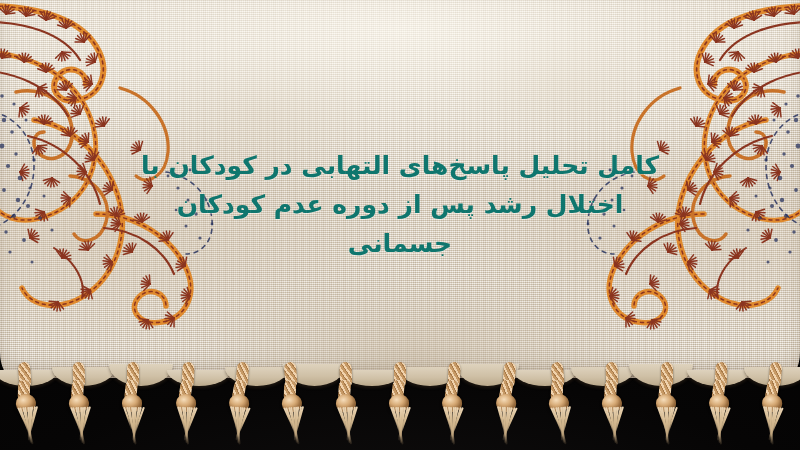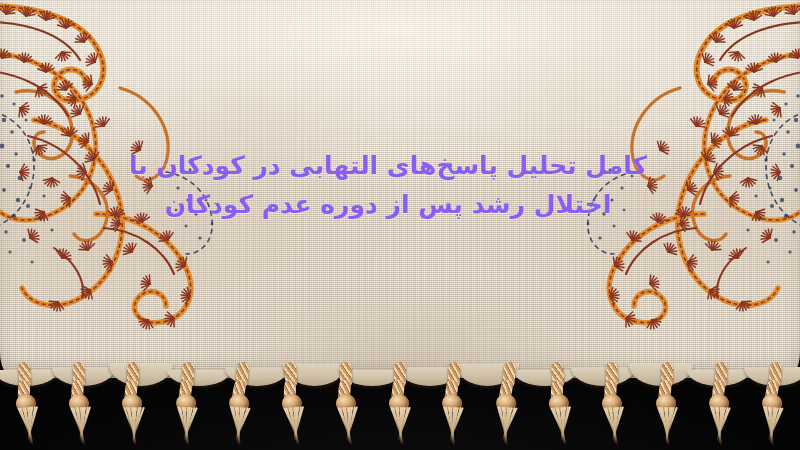--- a/index.html
+++ b/index.html
@@ -93,24 +93,24 @@
   }
   .tassel .skirt b{
     position:absolute;top:0;width:2px;height:34px;display:block;
     background:linear-gradient(180deg,#ecd6b6 0%, #d3b88f 45%, rgba(160,130,92,.15) 100%);
     border-radius:1px;
     transform-origin:top center;
   }
 
   
   .title{
-    position:absolute;left:88px;top:146px;width:600px;
+    position:absolute;left:100px;top:146px;width:600px;
     text-align:center;
     direction:rtl;
-    color:#8b5cf6;
+    color:#0f766e;
     font-size:25px;
     font-weight:700;
     line-height:39px;
     letter-spacing:0;
     text-shadow:0 1px 0 rgba(255,252,246,.35);
   }
   .title .ln{display:block;white-space:nowrap;}
 </style>
 </head>
 <body>
@@ -561,20 +561,21 @@
       <g fill="none" stroke="#2a3560" stroke-width="1.6" stroke-linecap="round" opacity=".85">
         <path d="M-6 112 C 18 118, 34 140, 34 166 C 34 196, 16 220, -8 228" stroke-dasharray="4 5"></path>
         <path d="M166 172 C 192 176, 210 196, 212 220 C 214 240, 202 254, 186 254" stroke-dasharray="4 5"></path>
       </g>
     </svg>
   </div>
 
   <div class="title">
     <span class="ln">کامل تحلیل پاسخ‌های التهابی در کودکان با</span>
     <span class="ln">اختلال رشد پس از دوره عدم کودکان</span>
+    <span class="ln">جسمانی</span>
   </div>
 
   <div class="fringe" id="fringe">
       <div class="tassel" style="left: 11.6667px; transform: rotate(-4.4deg);">
         <div class="cordA"></div>
         <div class="cordB"></div>
         <div class="knot"></div>
         <div class="skirt">
           <b style="left: 3px; height: 24px; transform: rotate(-20deg);"></b>
           <b style="left: 5.4px; height: 31px; transform: rotate(-15deg);"></b>

